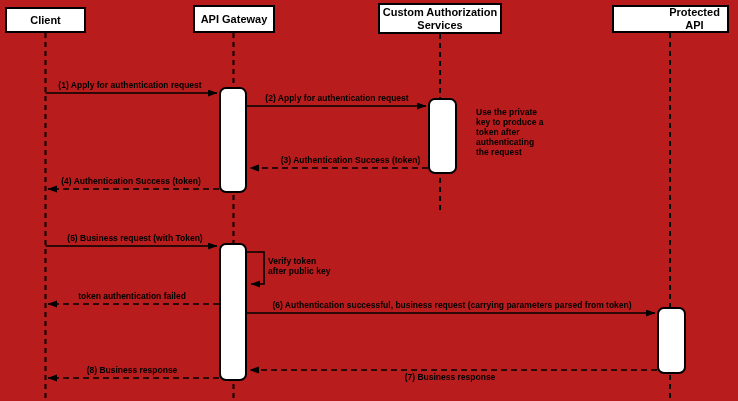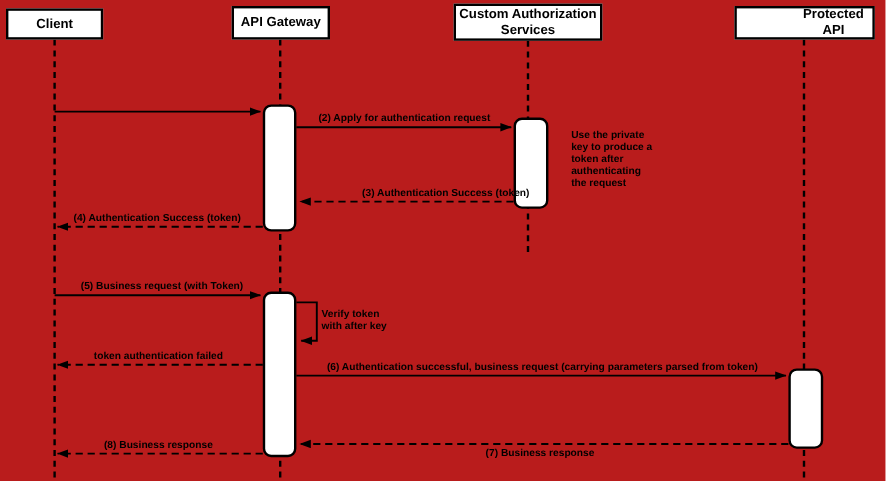--- a/index.html
+++ b/index.html
@@ -66,26 +66,27 @@
   </div>
   <div class="pbox" style="left:612px;top:5px;width:117px;height:28px;padding-left:48px;">
     <span>Protected API</span>
   </div>
 
   <div class="abar" style="left:219px;top:87px;width:28px;height:106px;"></div>
   <div class="abar" style="left:428px;top:98px;width:29px;height:76px;"></div>
   <div class="abar" style="left:219px;top:243px;width:28px;height:138px;"></div>
   <div class="abar" style="left:657px;top:307px;width:29px;height:67px;"></div>
 
+  <div class="mlabel" style="left:130px;top:80px;">(1) Apply for authentication request</div>
   <div class="mlabel" style="left:337px;top:93px;">(2) Apply for authentication request</div>
-  <div class="mlabel" style="left:365px;top:155px;padding-left:13px;">(3) Authentication Success (token)</div>
+  <div class="mlabel" style="left:344px;top:155px;padding-left:13px;">(3) Authentication Success (token)</div>
   <div class="mlabel" style="left:131px;top:176px;">(4) Authentication Success (token)</div>
   <div class="mlabel" style="left:135px;top:233px;">(5) Business request (with Token)</div>
   <div class="flabel" style="left:268px;top:256px;">Verify token
-with after key</div>
+after public key</div>
   <div class="mlabel" style="left:132px;top:291px;text-align:center;">token authentication failed</div>
   <div class="mlabel" style="left:452px;top:300px;">(6) Authentication successful, business request (carrying parameters parsed from token)</div>
   <div class="mlabel" style="left:450px;top:372px;">(7) Business response</div>
   <div class="mlabel" style="left:132px;top:365px;">(8) Business response</div>
 
   <div class="flabel" style="left:460px;top:107px;width:92px;margin-left:16px;">Use the private
 key to produce a
 token after
 authenticating
 the request</div>

